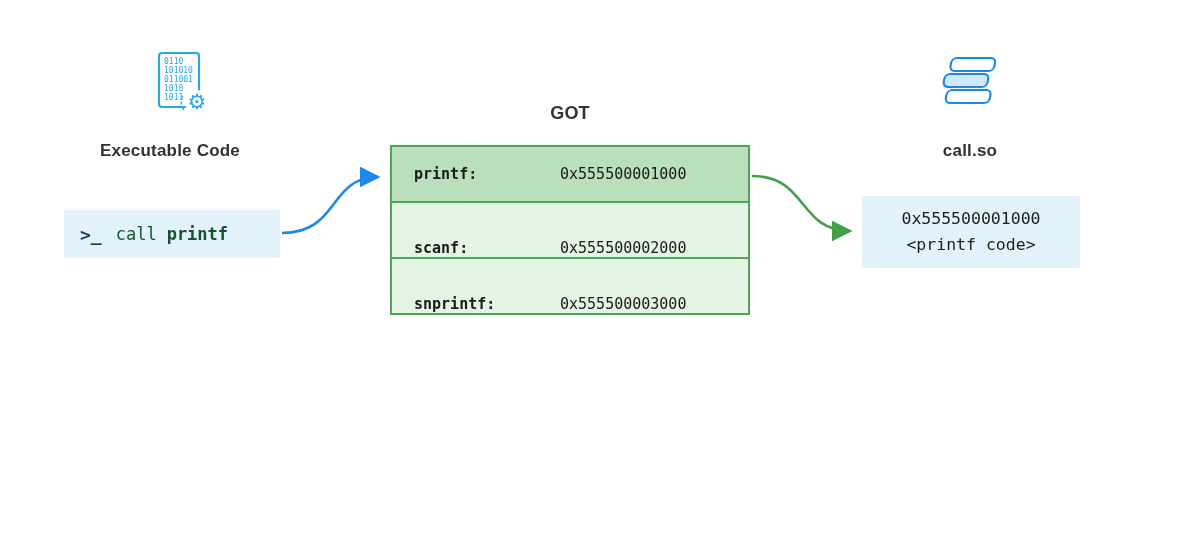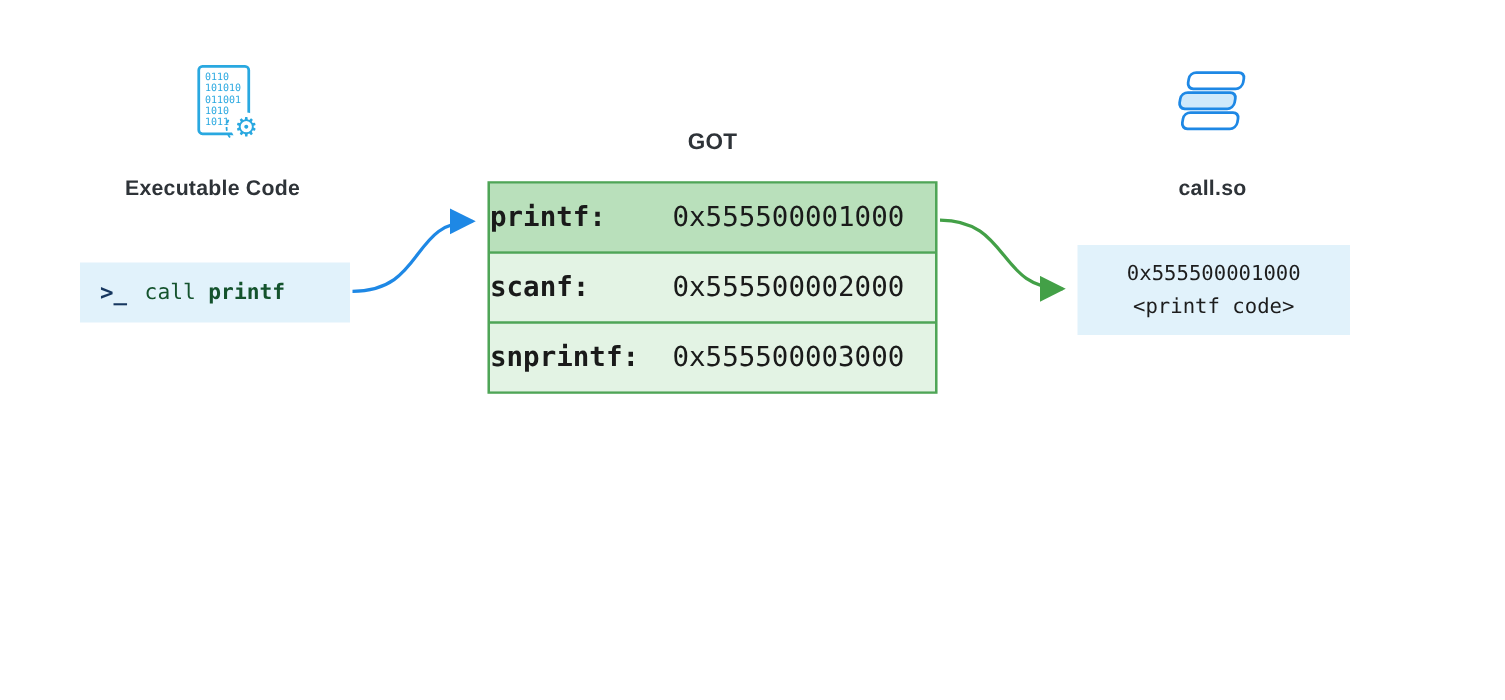--- a/index.html
+++ b/index.html
@@ -27,24 +27,24 @@
   .call-func { font-weight:700; margin-left:10px; }
 
   
   .got-title { left:390px; top:103px; width:360px; font-size:18px; }
   .got-table {
     position:absolute; left:390px; top:145px; width:360px; height:170px;
     border:2px solid #4fa557; box-sizing:border-box;
     display:flex; flex-direction:column; background:#e3f3e4;
   }
   .got-row {
-    flex:1; display:flex; align-items:center; 
-    font-size:22px; color:#1a1a1a; background:#e3f3e4;
+    flex:1; display:flex; align-items:center; padding-left:22px;
+    font-size:15px; color:#1a1a1a; background:#e3f3e4;
   }
-  .got-row + .got-row { border-top:2px solid #4fa557; }
+  .got-row + .got-row { border-top:2px solid #4fa557;align-items:flex-end; }
   .got-row.highlight { background:#b9e0bb; }
   .got-symbol { width:146px; font-weight:700; }
   .got-addr { font-weight:400; }
 
   
   .libc-icon  { position:absolute; left:941px; top:52px; }
   .libc-label { left:900px; top:141px; width:140px; }
   .libc-box {
     position:absolute; left:862px; top:196px; width:218px; height:72px;
     background:#e1f2fb; display:flex; flex-direction:column;

